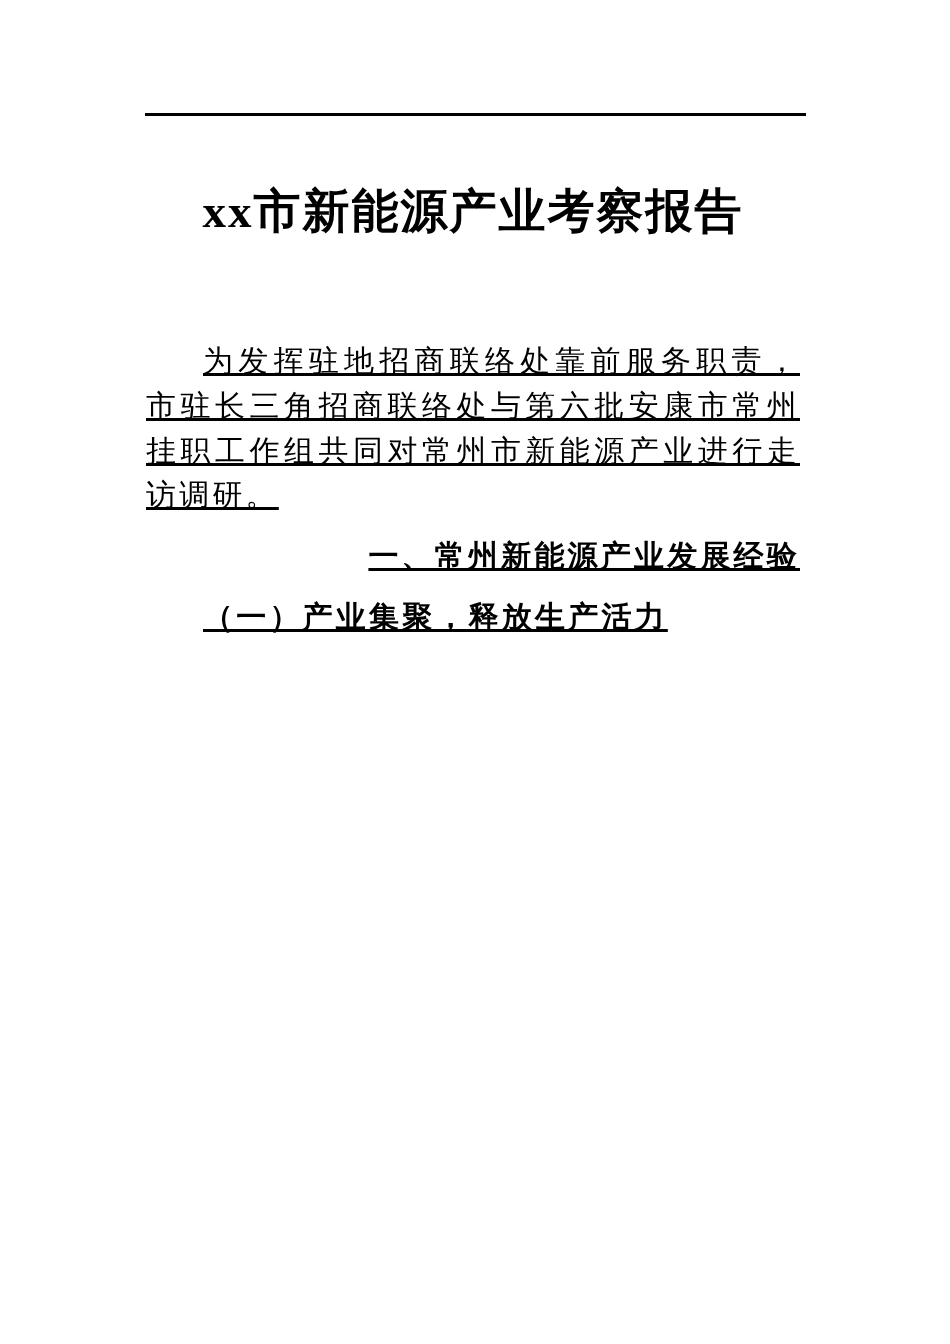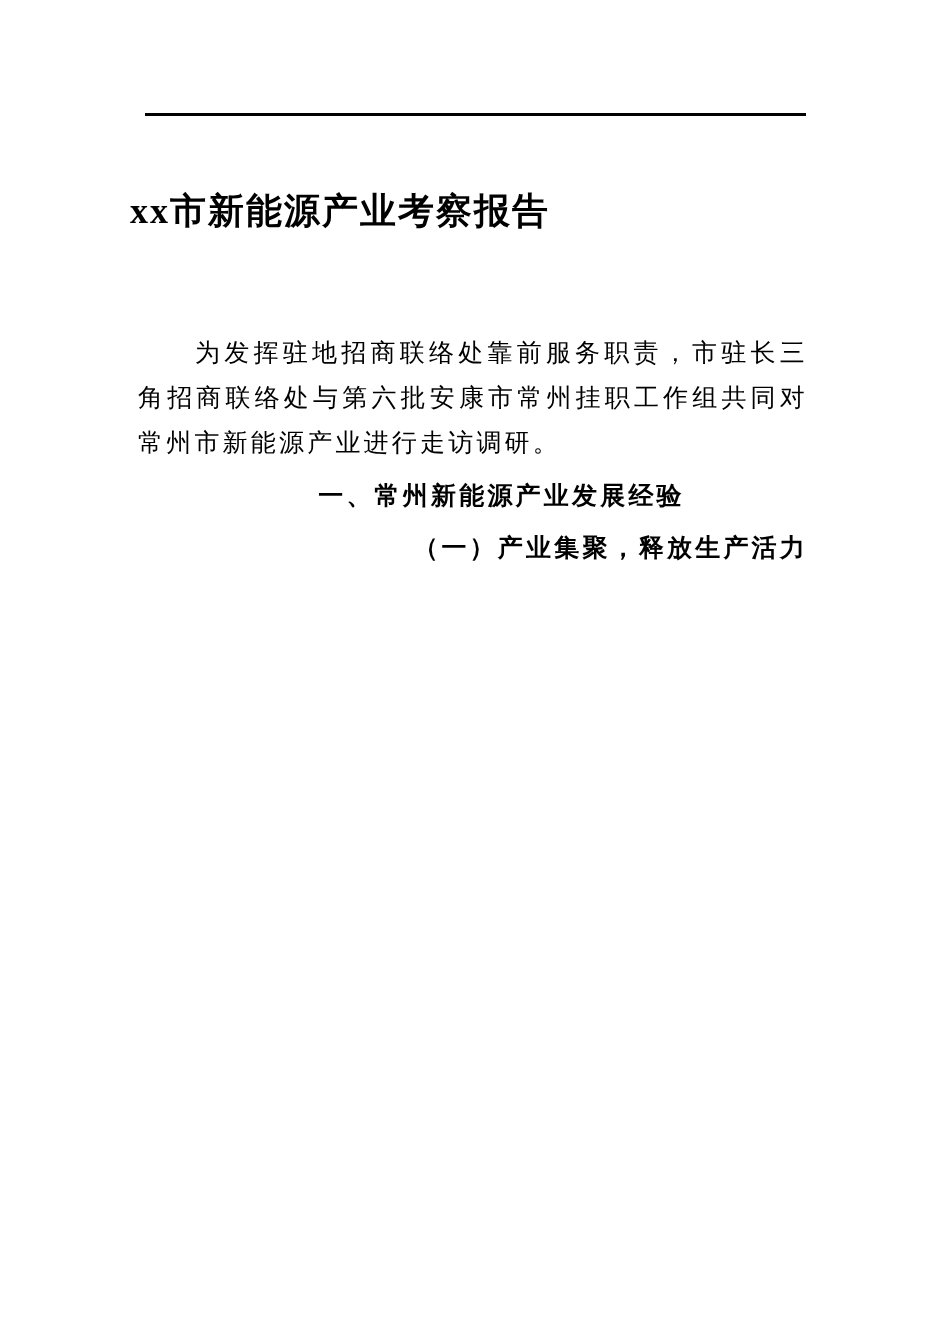--- a/index.html
+++ b/index.html
@@ -23,53 +23,54 @@
     width: 661px;
     height: 3px;
     background: #000000;
   }
   .title {
     position: absolute;
     top: 188px;
     left: 130px;
     width: 686px;
     margin: 0;
-    text-align: left;
+    text-align: center;
     font-family: "Liberation Serif", serif;
-    font-size: 36px;
+    font-size: 47px;
     font-weight: 700;
     line-height: 46px;
     letter-spacing: 2px;
   }
   .doc-body {
     position: absolute;
     top: 323px;
     left: 130px;
     width: 686px;
   }
   .para {
-    margin: 8px;
-    font-size: 25px;
+    margin: 16px;
+    font-size: 30px;
     line-height: 44.8px;
     letter-spacing: 3.2px;
     text-align: justify;
     text-justify: inter-character;
     text-indent: 57px;
     font-family: "Liberation Serif", serif;
     word-break: break-all;
+    text-decoration: underline;
   }
   .heading1 {
     font-family: "Liberation Sans", sans-serif;
     font-weight: 700;
-    text-align: center;
+    text-align: right;
   }
   .heading2 {
     font-family: "Liberation Serif", serif;
     font-weight: 700;
-    text-align: right;
+    text-align: left;
   }
 </style>
 </head>
 <body>
 
 <div class="page">
 
   <div class="top-rule"></div>
 
   <h1 class="title">xx市新能源产业考察报告</h1>

